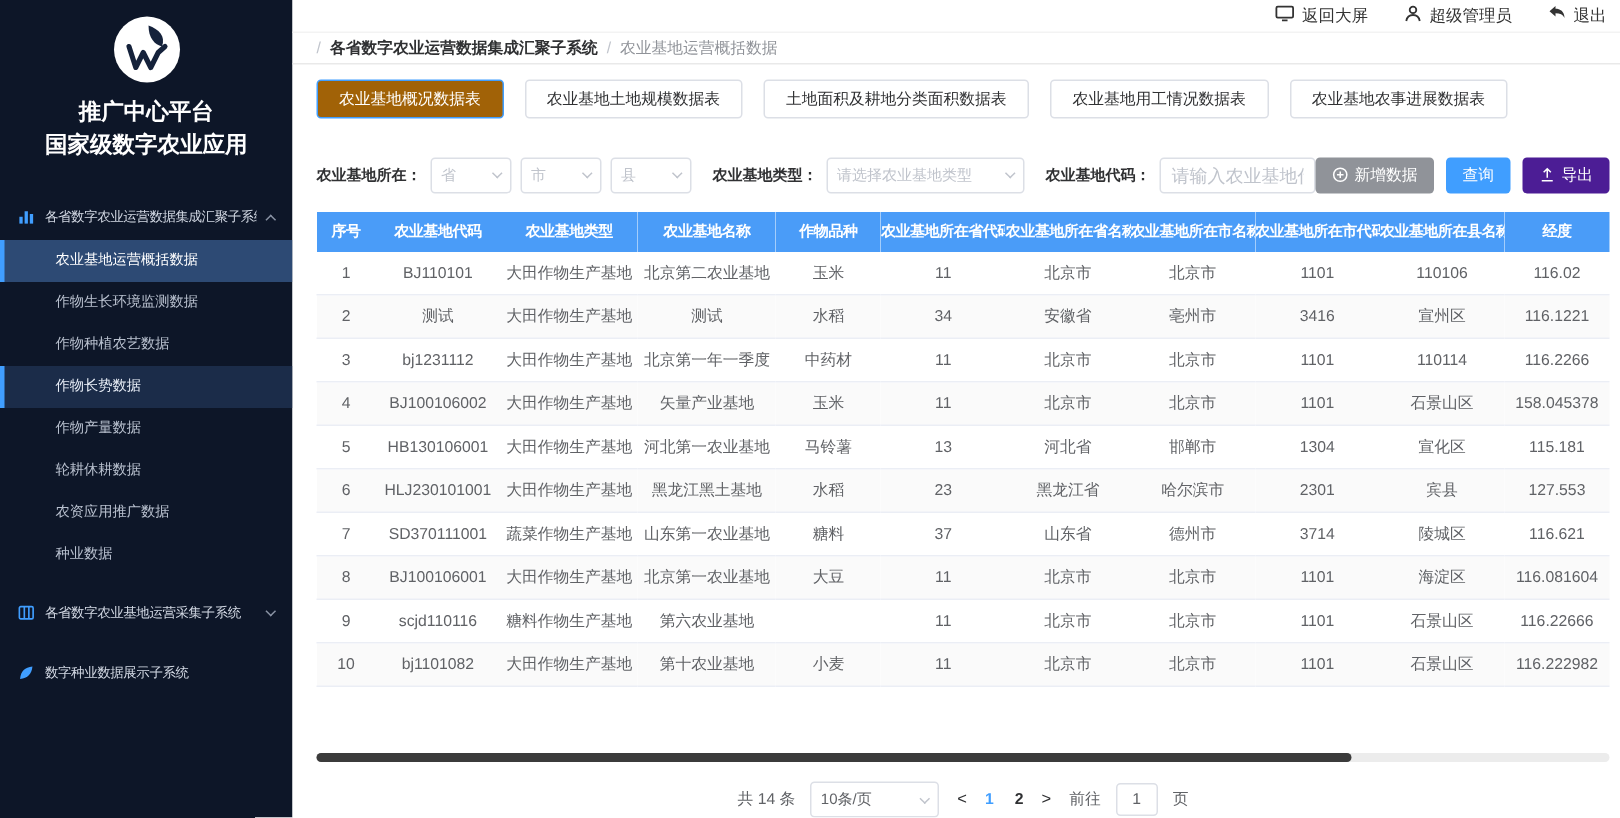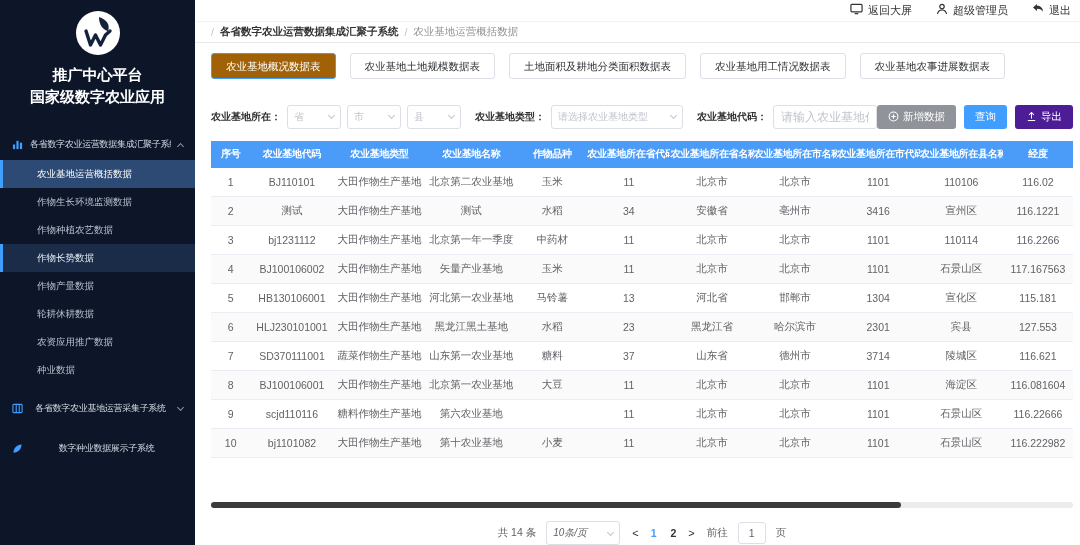--- a/index.html
+++ b/index.html
@@ -10,21 +10,21 @@
   .sidebar { width:195px; flex-shrink:0; background:#0d1628; color:#c3cad8; display:flex; flex-direction:column; }
   .logo-wrap { display:flex; justify-content:center; padding-top:10px; }
   .side-title { text-align:center; color:#fff; font-size:15px; font-weight:bold; line-height:1.45; margin-top:8px; }
   .menu { margin-top:22px; }
   .group-header { display:flex; align-items:center; gap:7px; height:30px; padding:0 12px; font-size:9px; color:#d3d9e4; white-space:nowrap; cursor:pointer; }
   .group-header .glabel { flex:1; overflow:hidden; letter-spacing:-0.3px; }
   .submenu { margin-bottom:2px; }
   .menu-item { height:28px; line-height:28px; padding-left:34px; font-size:9.5px; color:#b9c1cf; white-space:nowrap; cursor:pointer; border-left:3px solid transparent; }
   .menu-item.active { background:#2d4a74; color:#fff; border-left:3px solid #409eff; }
   .menu-item.selected { background:#1b2c49; color:#e8eef7; border-left:3px solid #409eff; }
-  .gap-group { margin-top:10px;text-align:center; }
+  .gap-group { margin-top:10px; }
   .chev { width:5px; height:5px; border-right:1.4px solid #8a93a5; border-bottom:1.4px solid #8a93a5; display:inline-block; }
   .chev-up { transform:rotate(-135deg); margin-top:3px; }
   .chev-down { transform:rotate(45deg); margin-bottom:2px; }
 
   
   .main { flex:1; display:flex; flex-direction:column; background:#fff; }
   .topbar { height:30px; display:flex; justify-content:flex-end; align-items:center; gap:24px; padding-right:18px; font-size:11px; color:#333; border-bottom:1px solid #f3f3f3; }
   .top-item { display:flex; align-items:flex-start; gap:5px; cursor:pointer; }
   .breadcrumb { height:27px; display:flex; align-items:center; gap:6px; padding-left:16px; font-size:10.5px; border-bottom:1px solid #e9e9e9; }
   .bc-sep { color:#c0c4cc; }
@@ -52,21 +52,21 @@
 
   .data-table { width:100%; margin-top:12px; border-collapse:collapse; table-layout:fixed; }
   .data-table th { background:#4a9cf8; color:#fff; font-size:10px; font-weight:bold; height:27px; white-space:nowrap; overflow:hidden; letter-spacing:-0.3px; }
   .data-table td { height:29px; text-align:center; font-size:10.5px; color:#606266; border-bottom:1px solid #ebeef5; white-space:nowrap; overflow:hidden; }
   .data-table tbody tr:nth-child(even) td { background:#fafafa; }
 
   .hscroll { height:6px; background:#ececec; border-radius:3px; margin-top:44px; position:relative; }
   .hthumb { position:absolute; left:0; top:0; height:6px; width:80%; background:#3b3b3b; border-radius:3px; cursor:pointer; }
 
   .pagination { display:flex; align-items:center; justify-content:center; gap:10px; margin-top:13px; font-size:10.5px; color:#606266; }
-  .pg-size { width:74px; margin-left:0; color:#606266;font-style:italic; }
+  .pg-size { width:86px; margin-left:0; color:#606266; }
   .pg-arrow { color:#303133; cursor:pointer; padding:0 2px; font-size:11px; }
   .pg-pages { display:flex; gap:14px; }
   .pg-num { color:#303133; cursor:pointer; font-weight:bold; }
   .pg-num.active { color:#409eff; }
   .pg-input { width:28px; height:22px; border:1px solid #dcdfe6; border-radius:3px; text-align:center; font-size:10.5px; color:#606266; outline:none; font-family:"Liberation Sans", sans-serif; }
   .pg-goto { white-space:nowrap; }
 </style>
 </head>
 <body>
 
@@ -284,21 +284,21 @@
               <td>4</td>
               <td>BJ100106002</td>
               <td>大田作物生产基地</td>
               <td>矢量产业基地</td>
               <td>玉米</td>
               <td>11</td>
               <td>北京市</td>
               <td>北京市</td>
               <td>1101</td>
               <td>石景山区</td>
-              <td>117.167563</td>
+              <td>158.045378</td>
             </tr>
             <tr>
               <td>5</td>
               <td>HB130106001</td>
               <td>大田作物生产基地</td>
               <td>河北第一农业基地</td>
               <td>马铃薯</td>
               <td>13</td>
               <td>河北省</td>
               <td>邯郸市</td>

